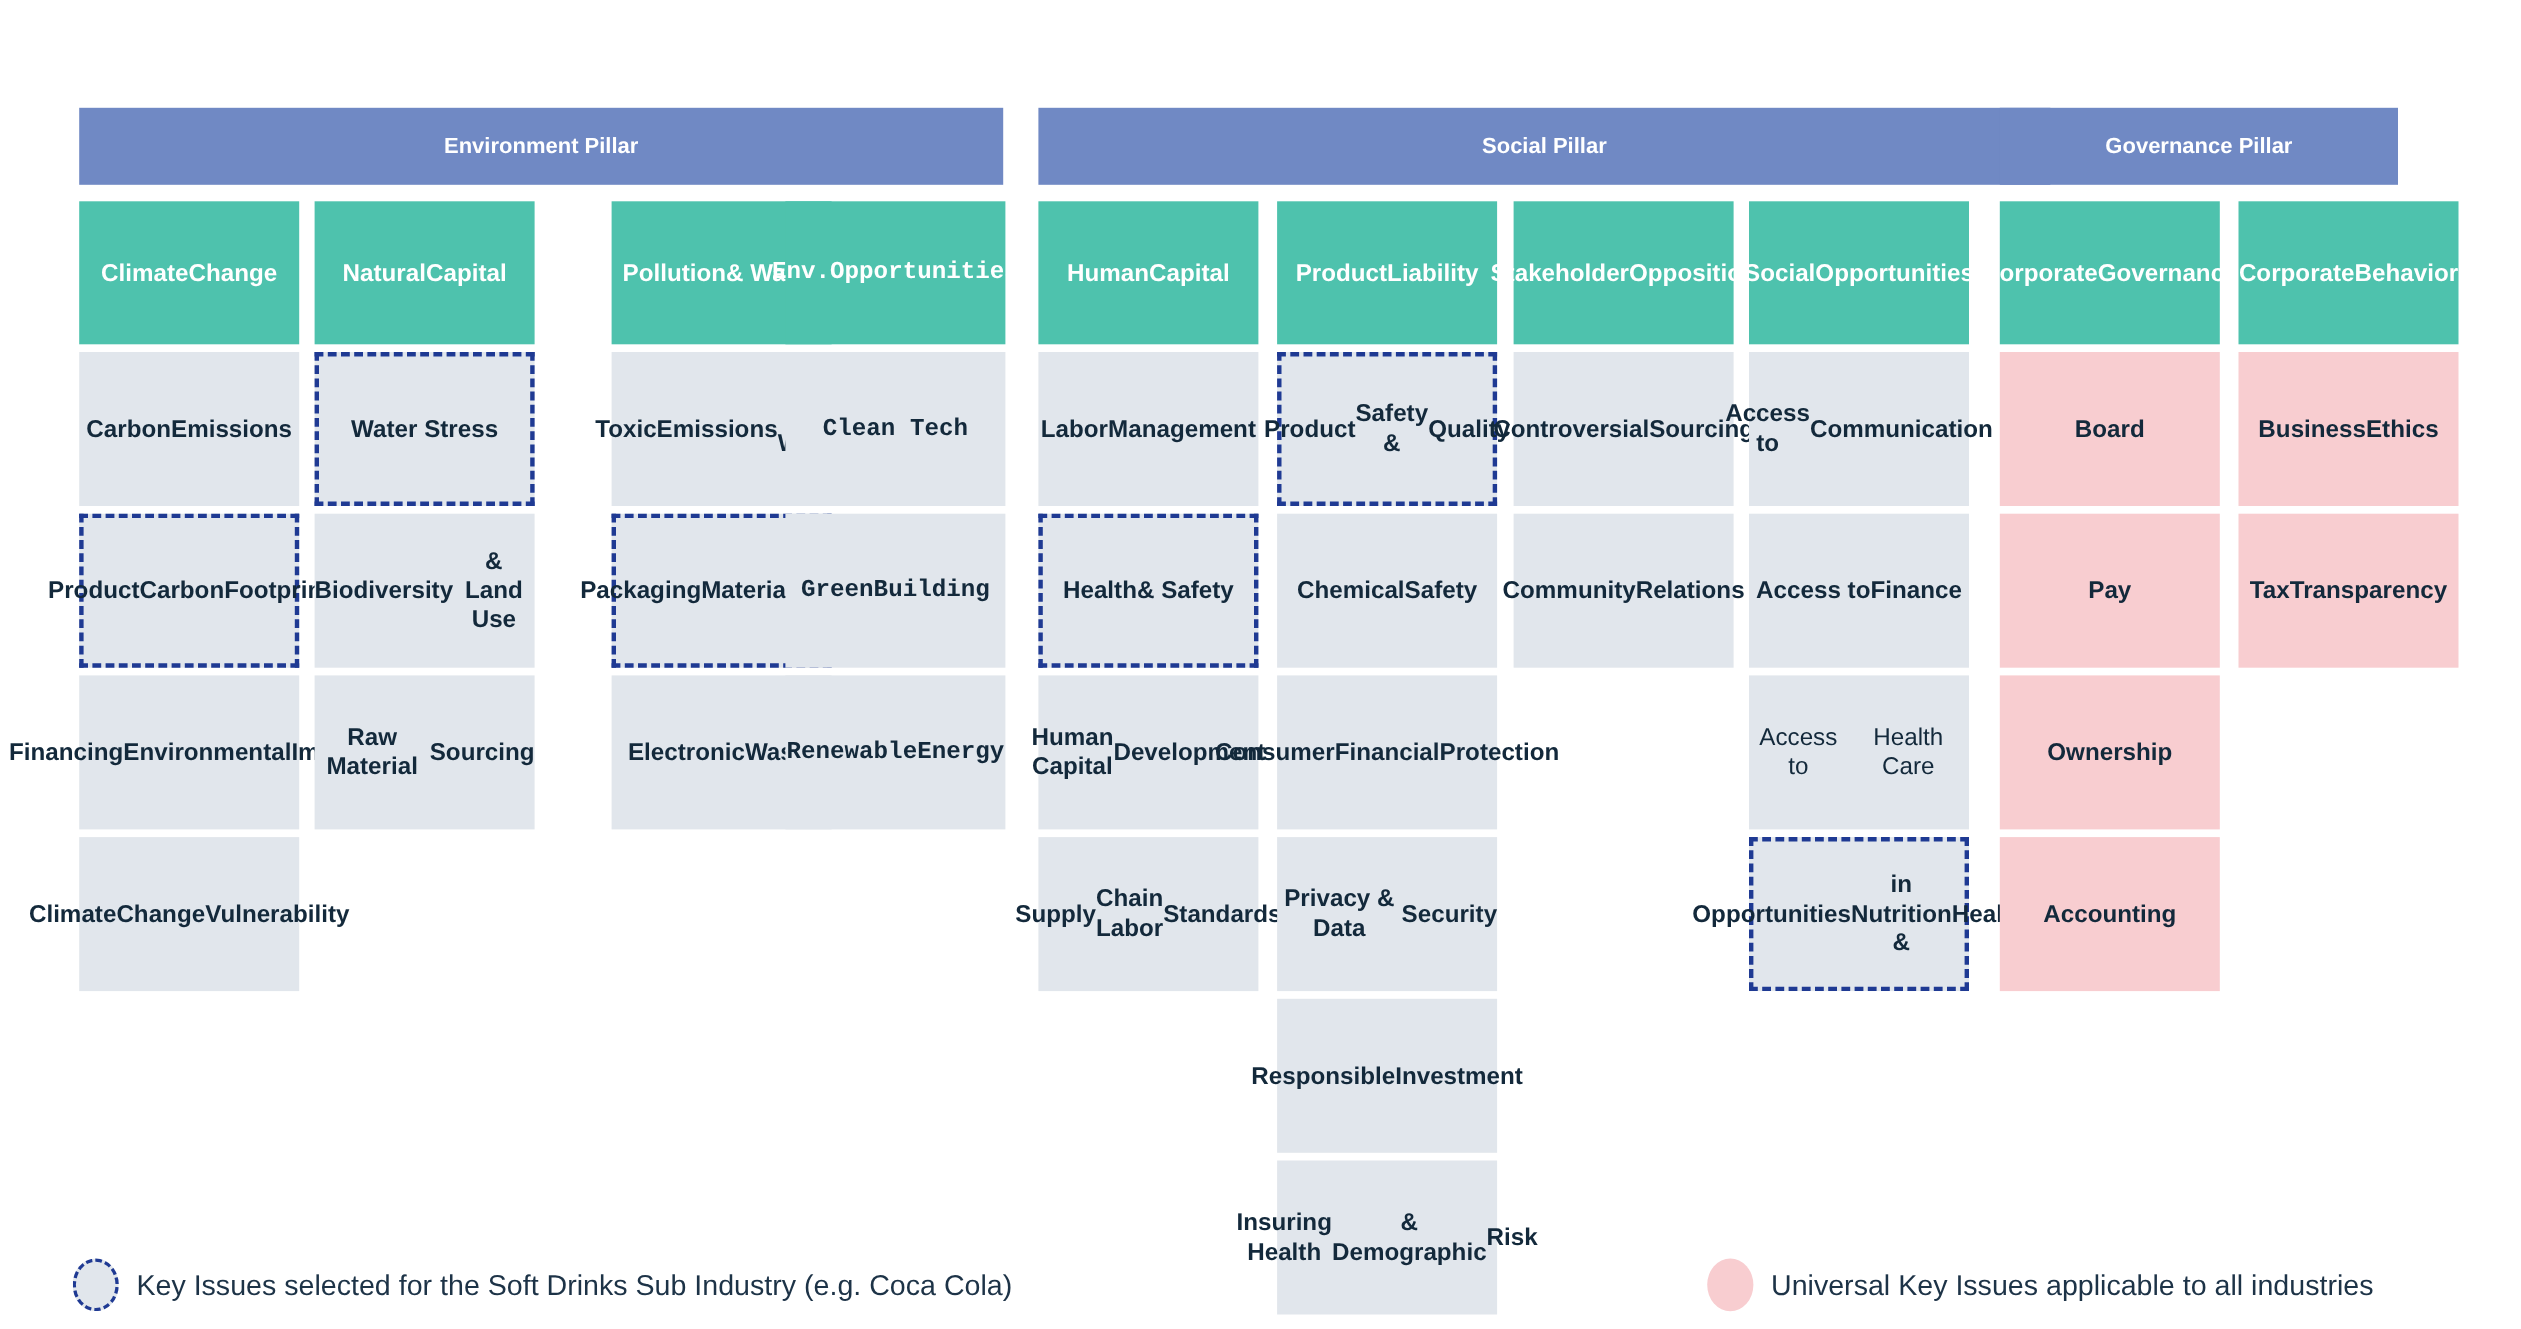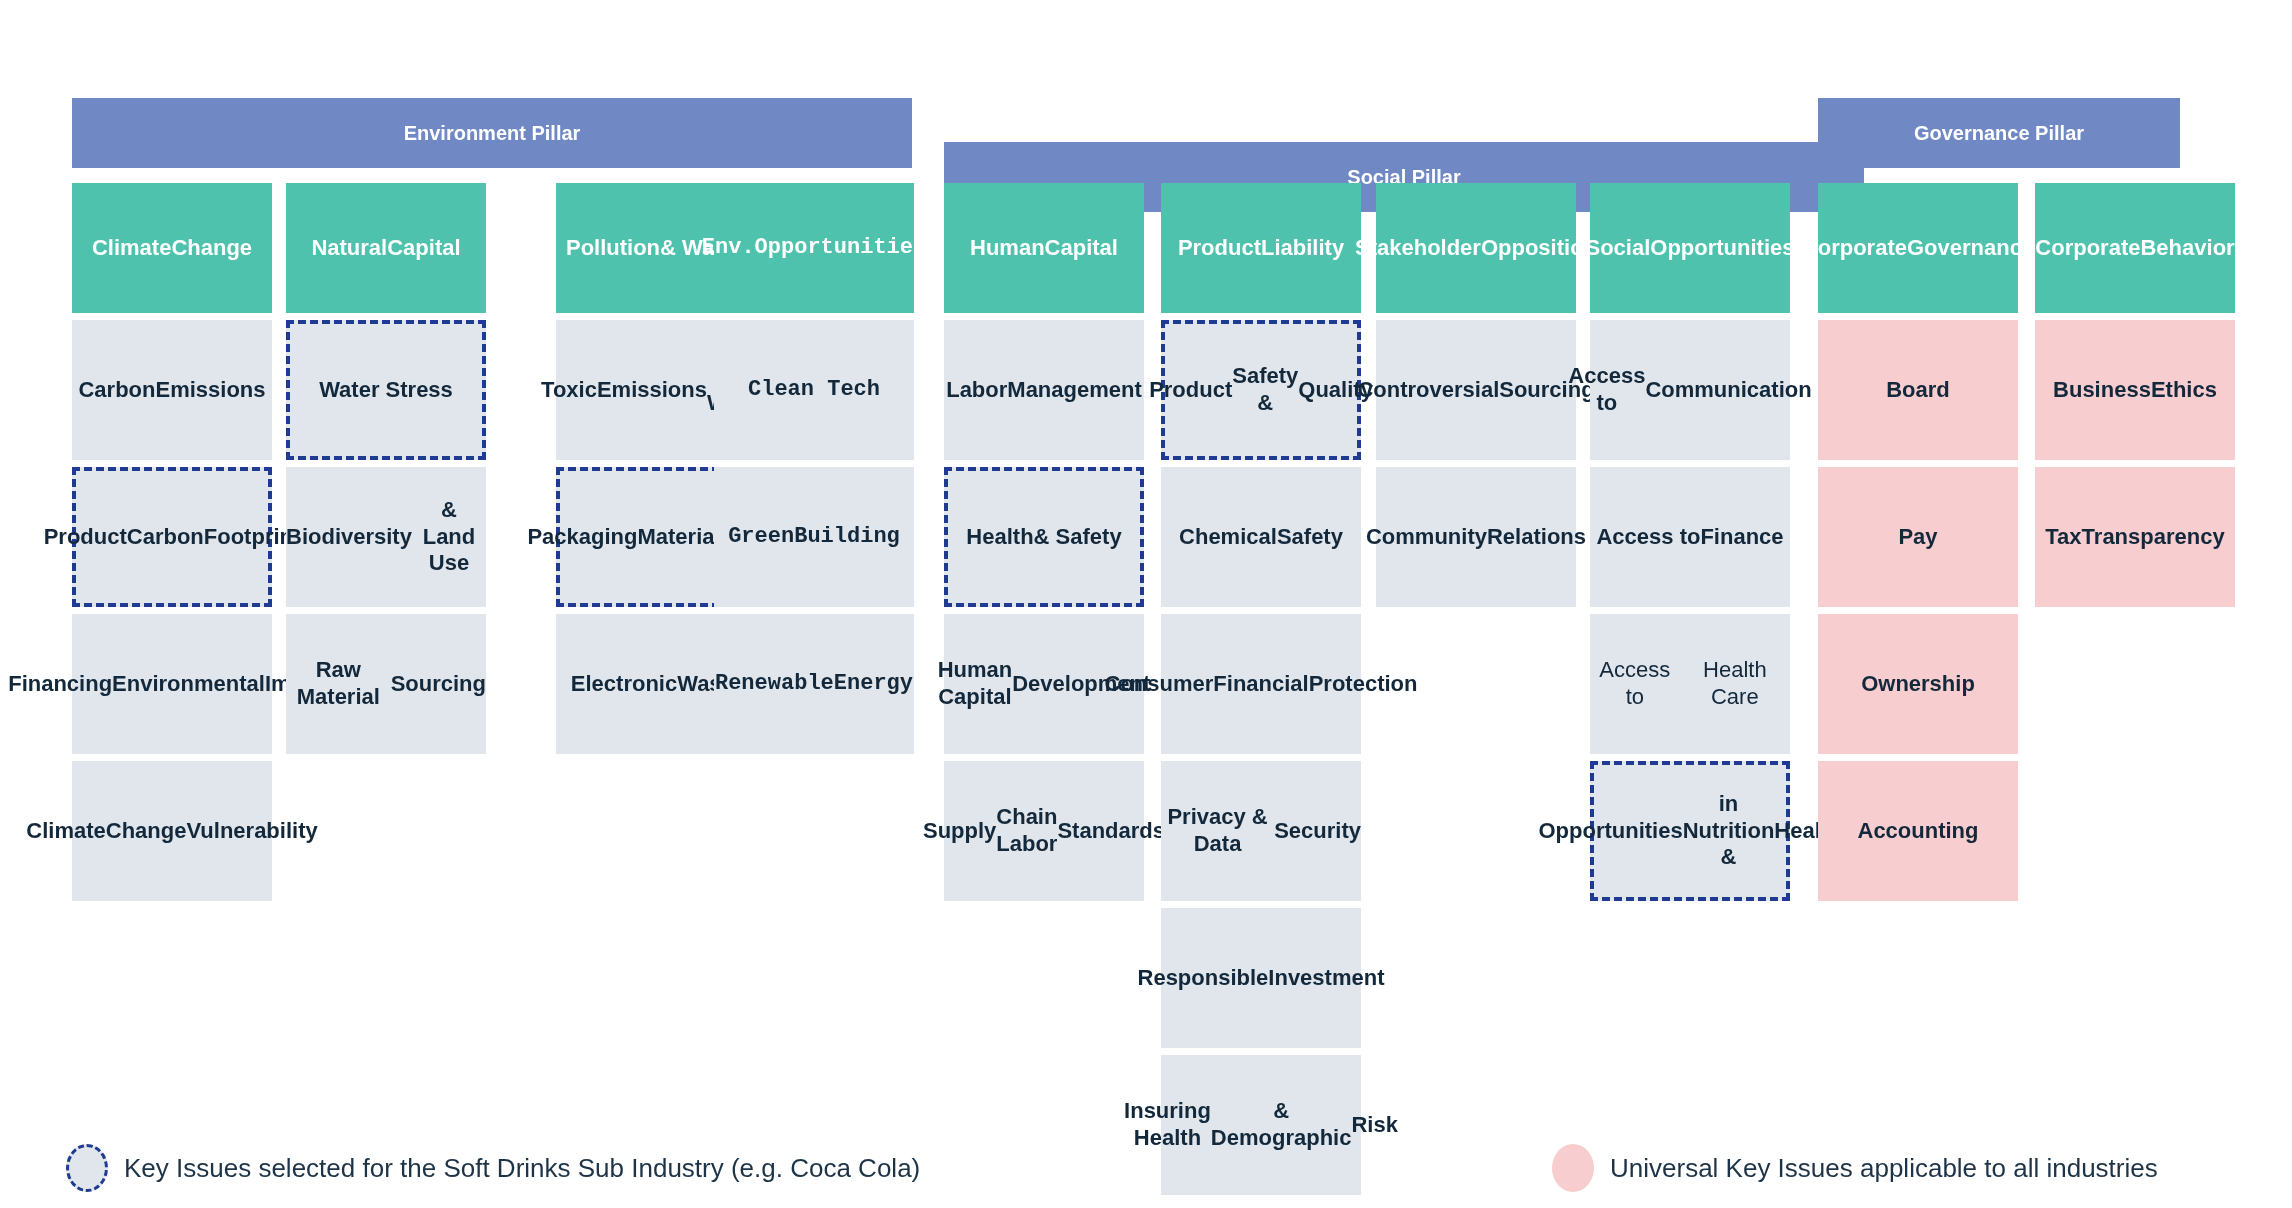--- a/index.html
+++ b/index.html
@@ -45,21 +45,21 @@
     display: flex;
     align-items: center;
     justify-content: center;
   }
   .pillar-bar .pillar-text {
     color: #ffffff;
     font-size: 20px;
     font-weight: bold;
   }
   .pillar-env  { left: 72px;   width: 840px; }
-  .pillar-soc  { left: 944px;  width: 920px; margin-top: 44px; }
+  .pillar-soc  { left: 944px;  width: 920px; }
   .pillar-gov  { left: 1818px; width: 362px; }
 
   
   .col {
     position: absolute;
     top: 183px;
     width: 200px;
   }
   .col-0 { left: 72px;   }
   .col-1 { left: 286px;  }

